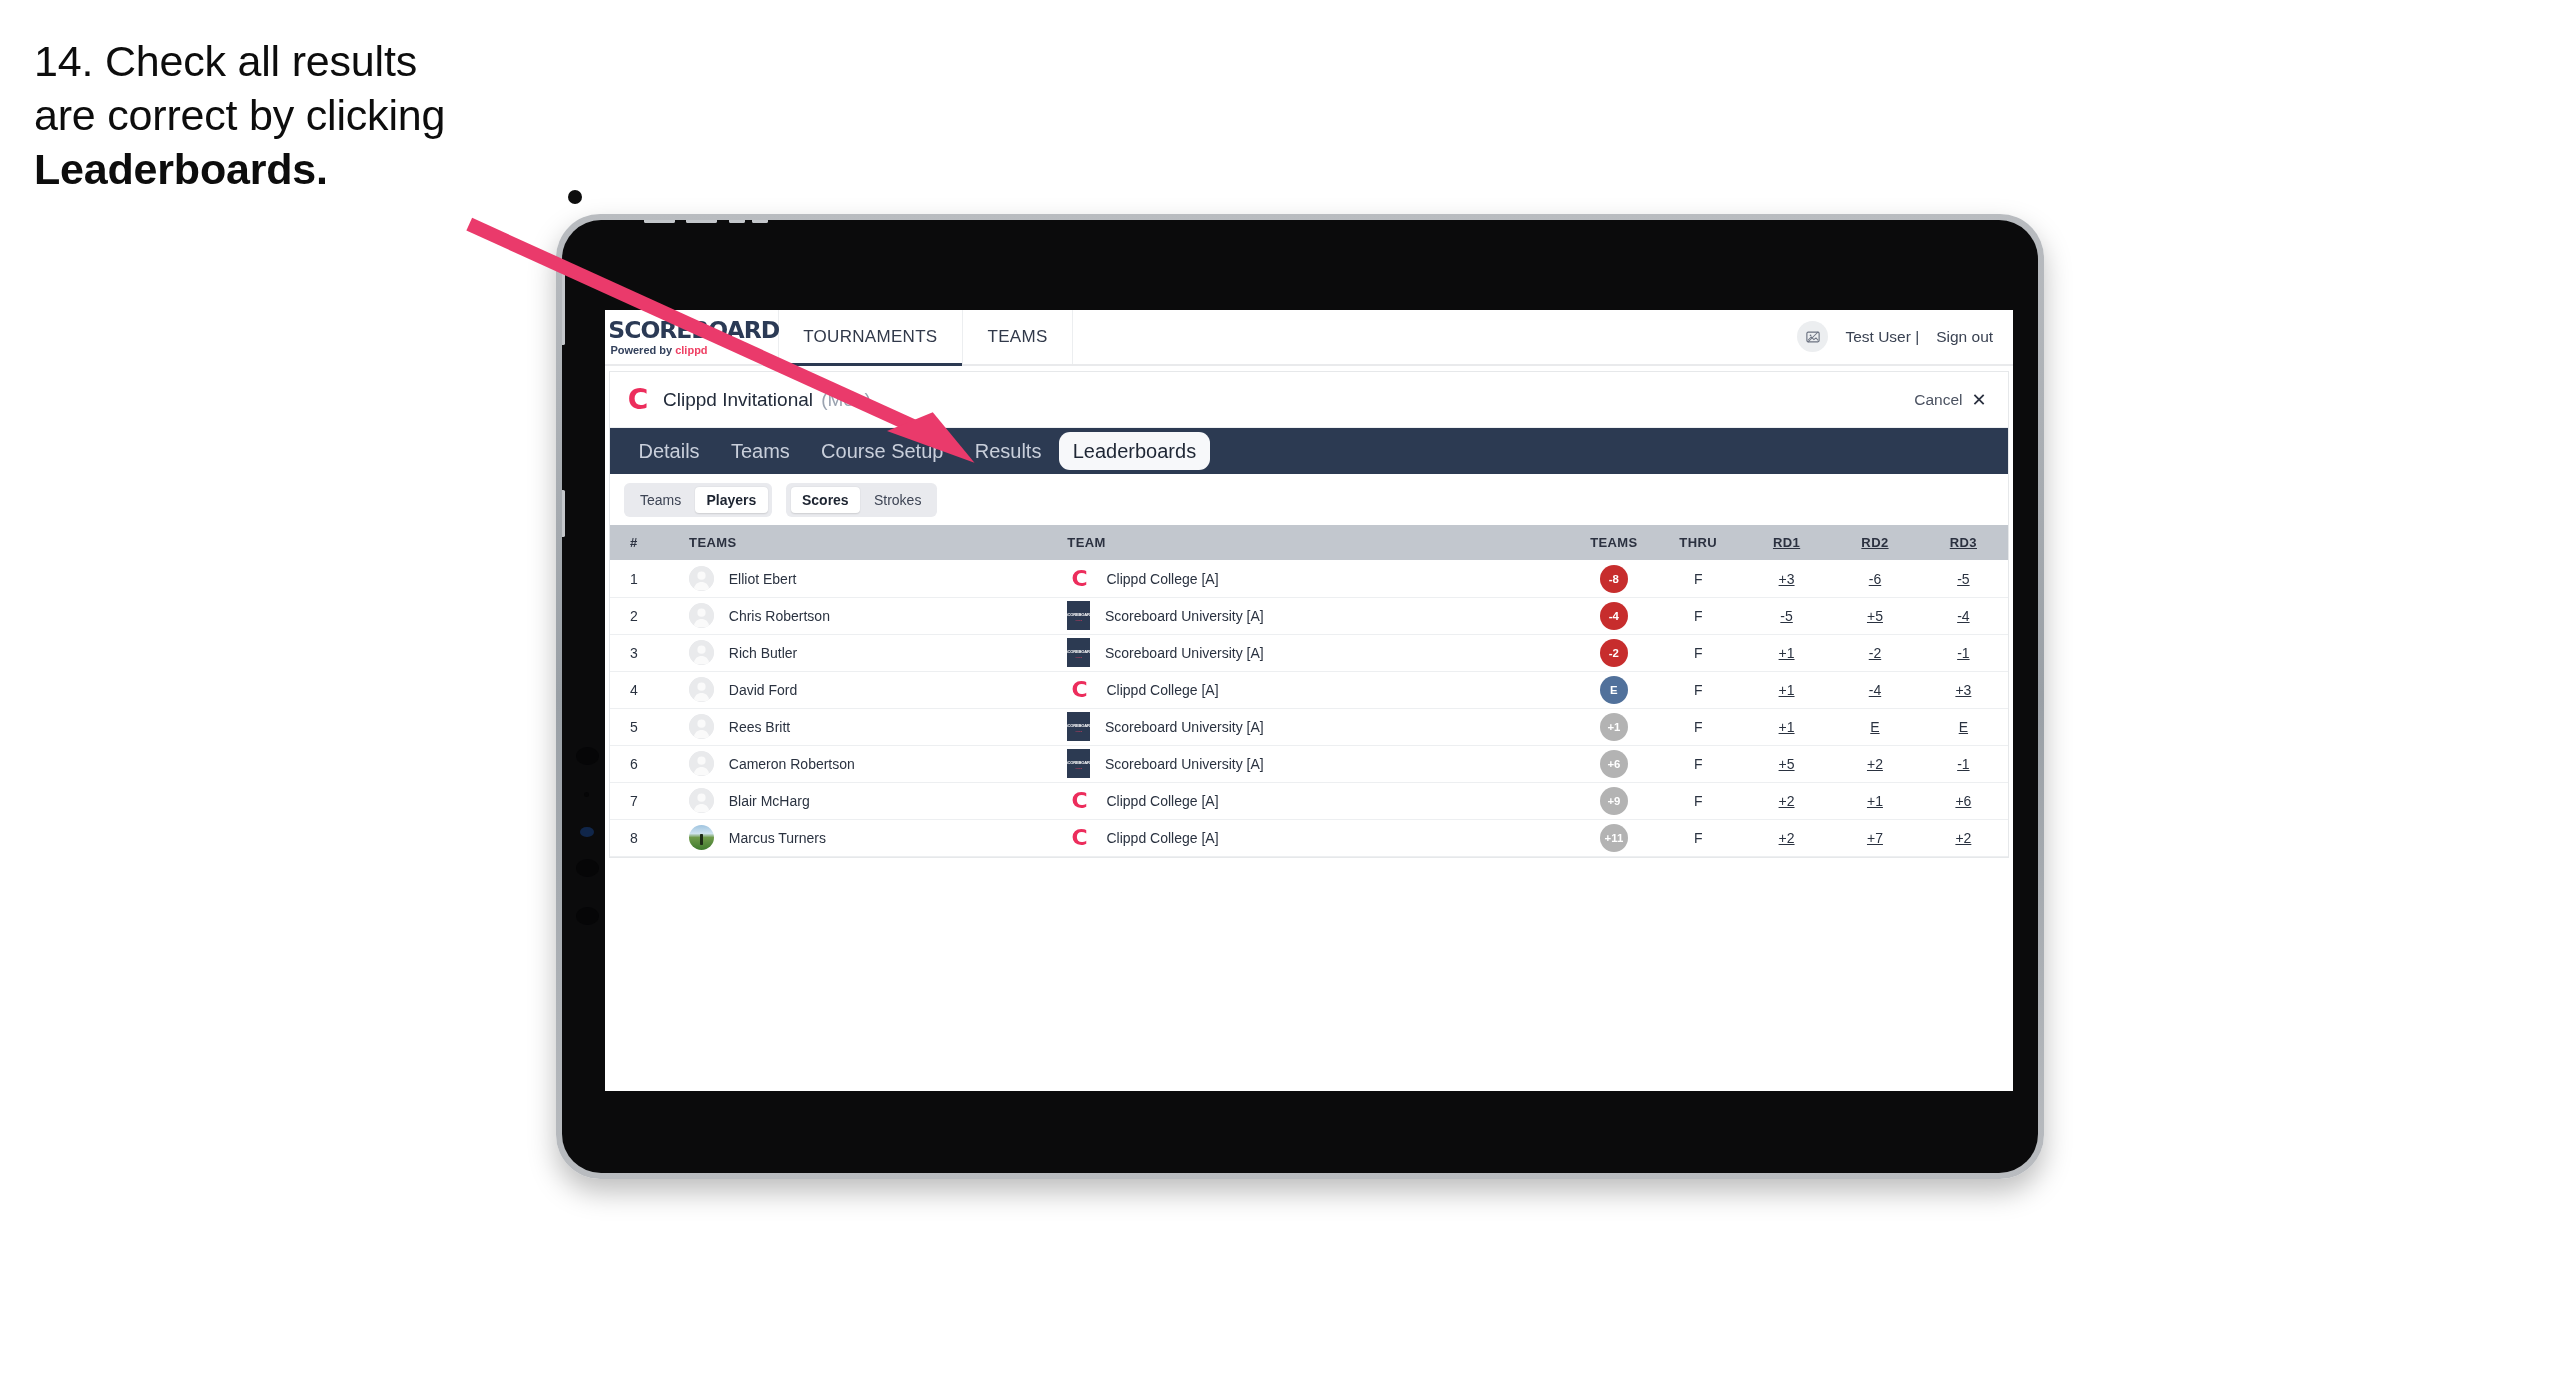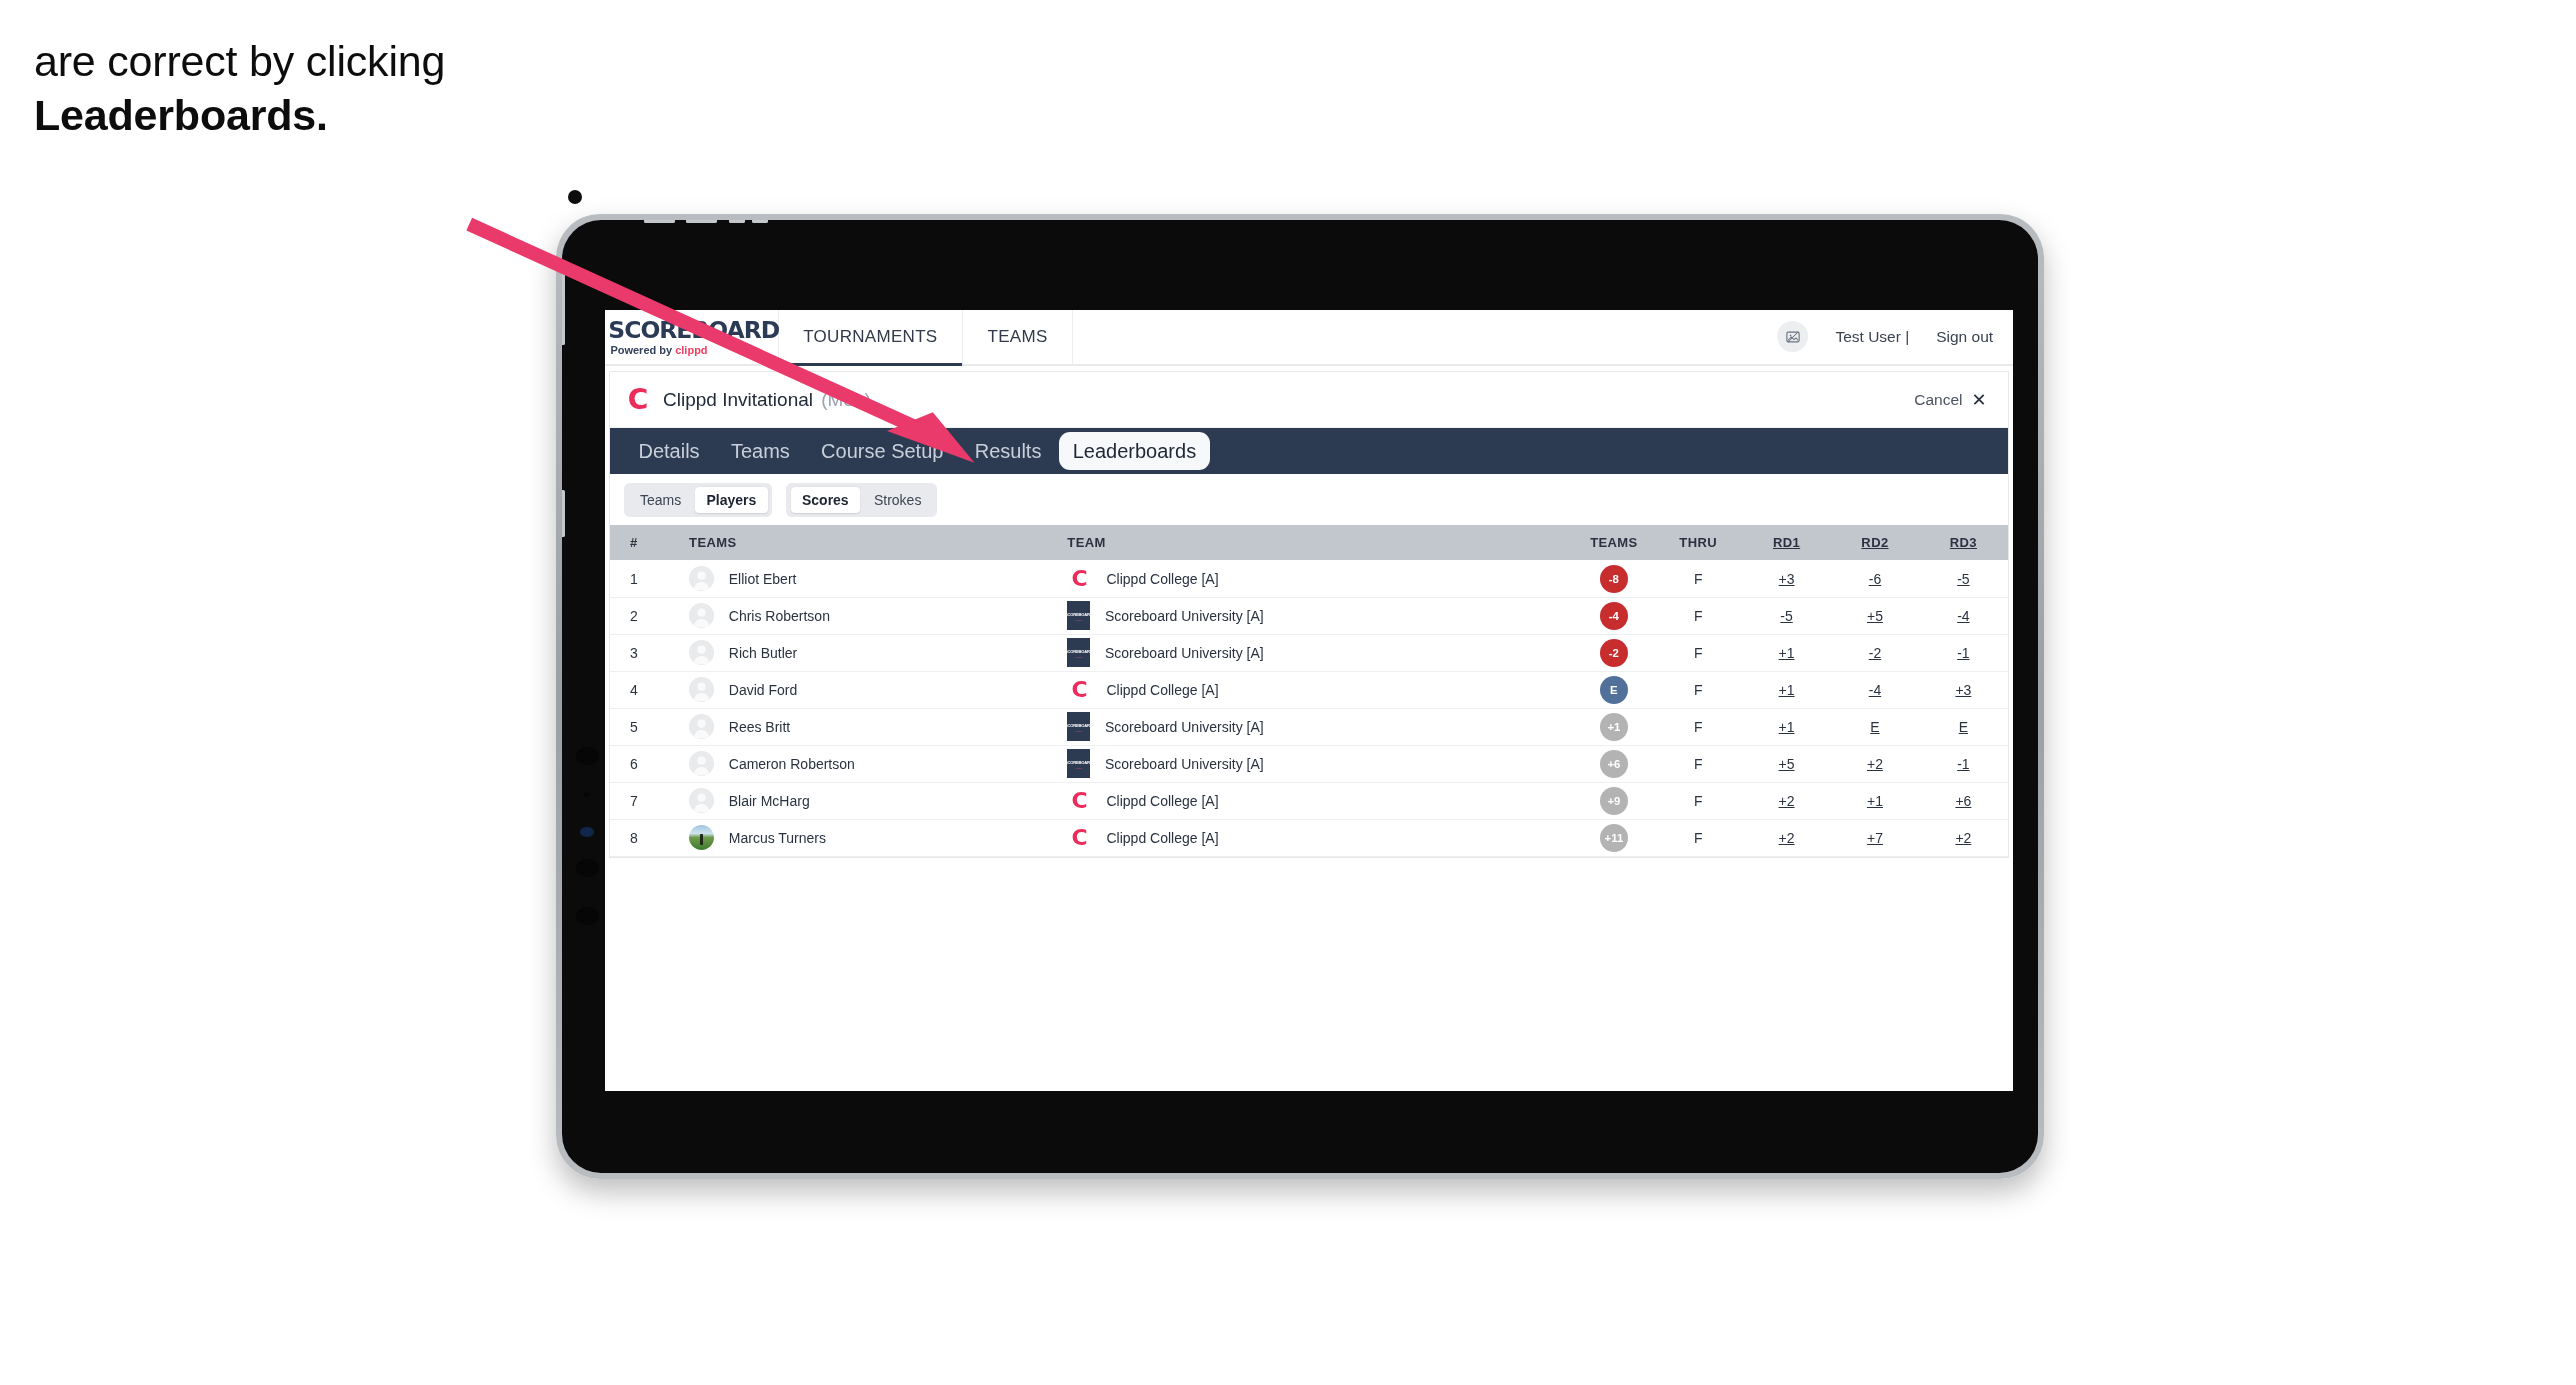--- a/index.html
+++ b/index.html
@@ -140,21 +140,21 @@
     cursor: pointer;
   }
   .navtab.active::after {
     content:"";
     position: absolute; left: 0; right: 0; bottom: -2.5px;
     height: 3.3px; background: #2c3a52;
   }
   .appbar-spacer { flex: 1; }
   .userbox {
     display: flex; align-items: center;
-    gap: 27px;
+    gap: 17px;
     padding-right: 19.6px;
   }
   .avatar-circle {
     width: 31px; height: 31px;
     border-radius: 50%;
     background: #eceef0;
     display: flex; align-items: center; justify-content: center;
   }
   .avatar-circle svg { width: 14px; height: 14px; }
   .user-name { font-size: 15.5px; color: #3a4252; }
@@ -321,20 +321,21 @@
 
   .tbl-wrap { margin: 0 4.1px; border-left:0.8px solid #e6e8ea; border-right:0.8px solid #e6e8ea;
               border-bottom:0.8px solid #e6e8ea; background:#fff; }
 </style>
 </head>
 <body>
 
 <div class="page">
 
   <div class="caption">
+    <div>14. Check all results</div>
     <div>are correct by clicking</div>
     <div class="bold">Leaderboards.</div>
   </div>
 
   <div style="position:absolute;left:568px;top:190px;width:14px;height:14px;border-radius:50%;background:#0d0d0d;"></div>
 
   <div class="tablet">
     <div class="tablet-inner">
       <div class="top-btn tb1"></div>
       <div class="top-btn tb2"></div>

